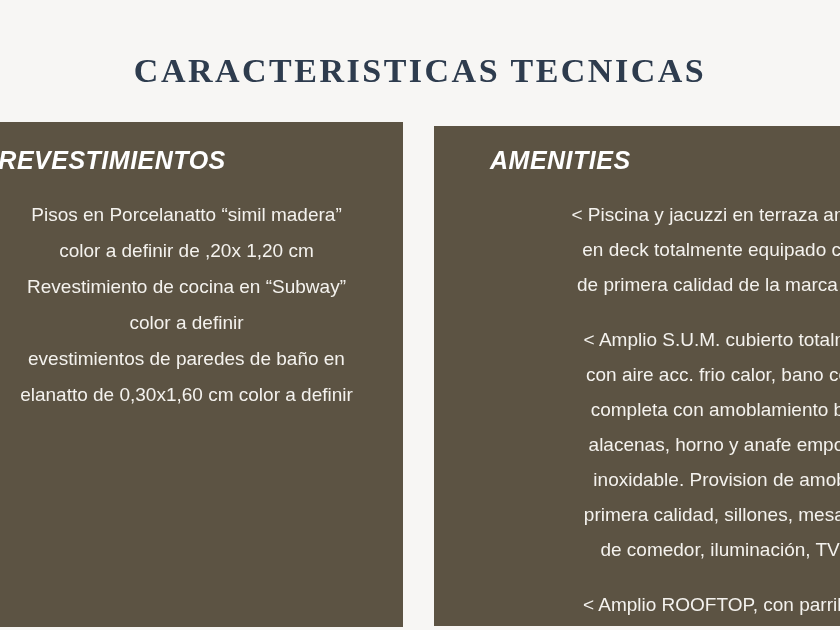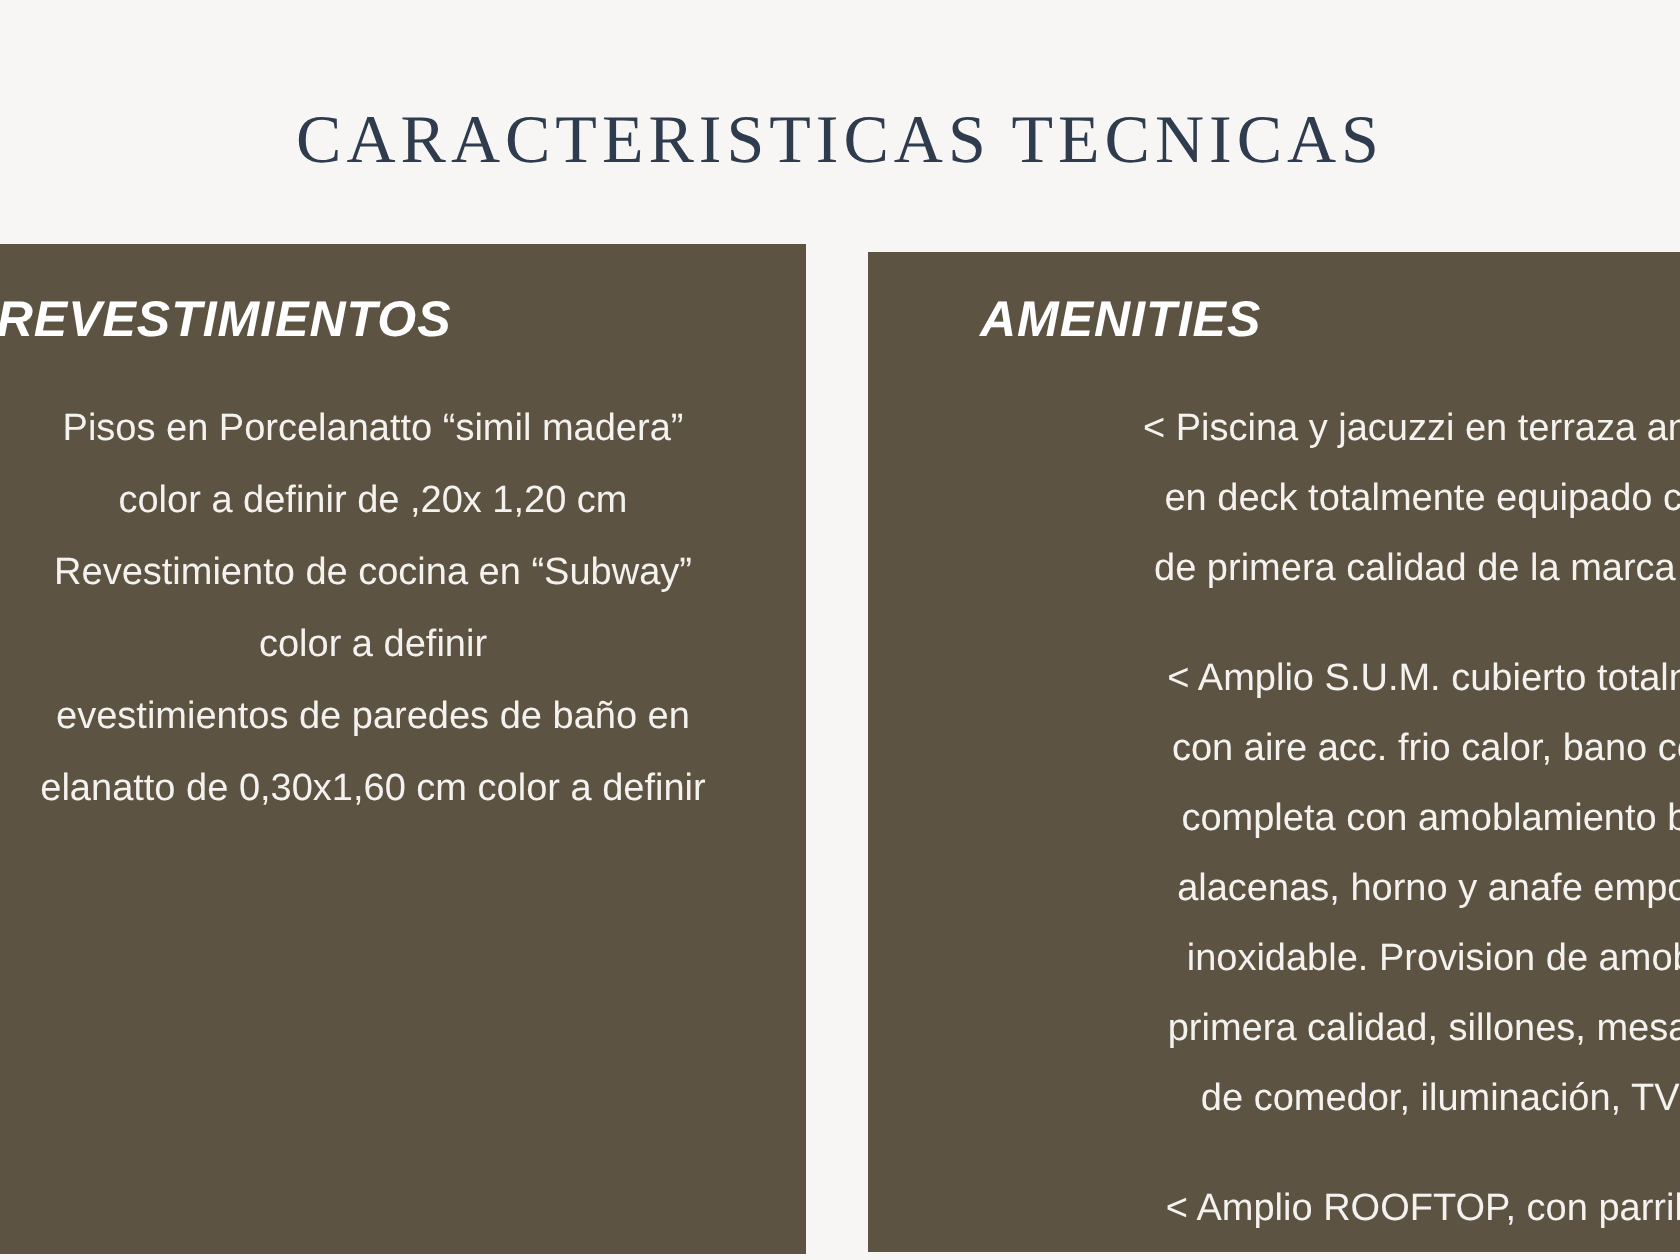--- a/index.html
+++ b/index.html
@@ -22,21 +22,21 @@
   .slide-title {
     position: absolute;
     top: 52px;
     left: 0;
     width: 840px;
     text-align: center;
     font-family: "Liberation Serif", serif;
     font-size: 34px;
     letter-spacing: 2.5px;
     color: #2e3c4e;
-    font-weight: 400;
+    font-weight: 700;
     white-space: nowrap;
   }
 
   .panel {
     position: absolute;
     background: #5c5343;
     color: #ffffff;
     box-sizing: border-box;
     overflow: hidden;
   }

